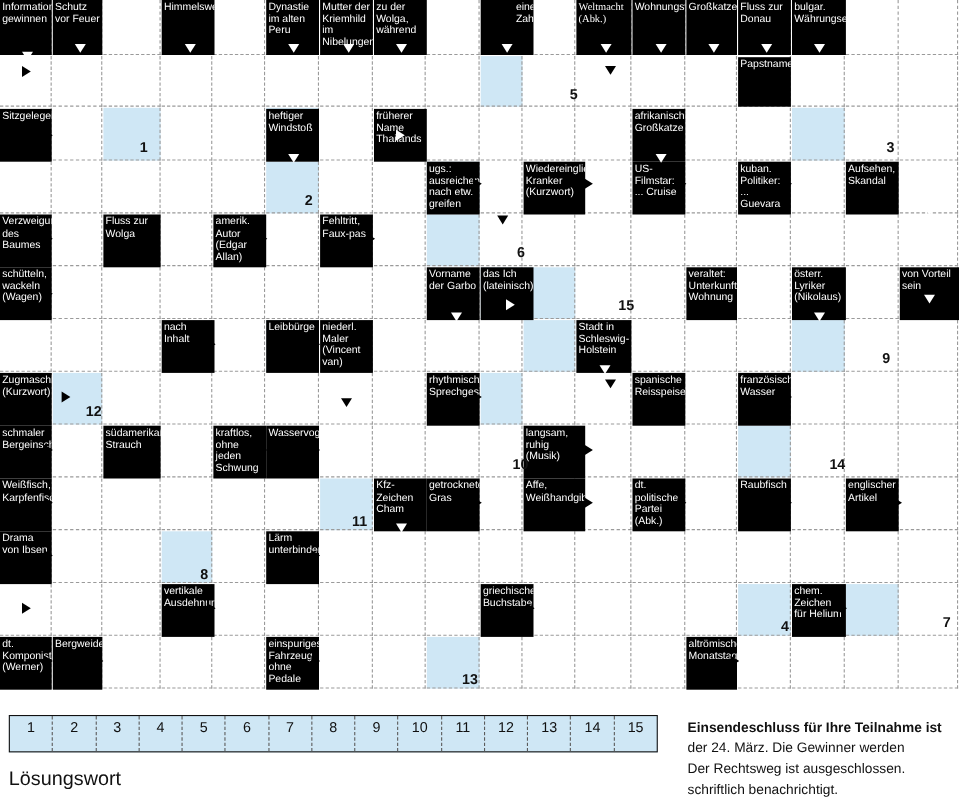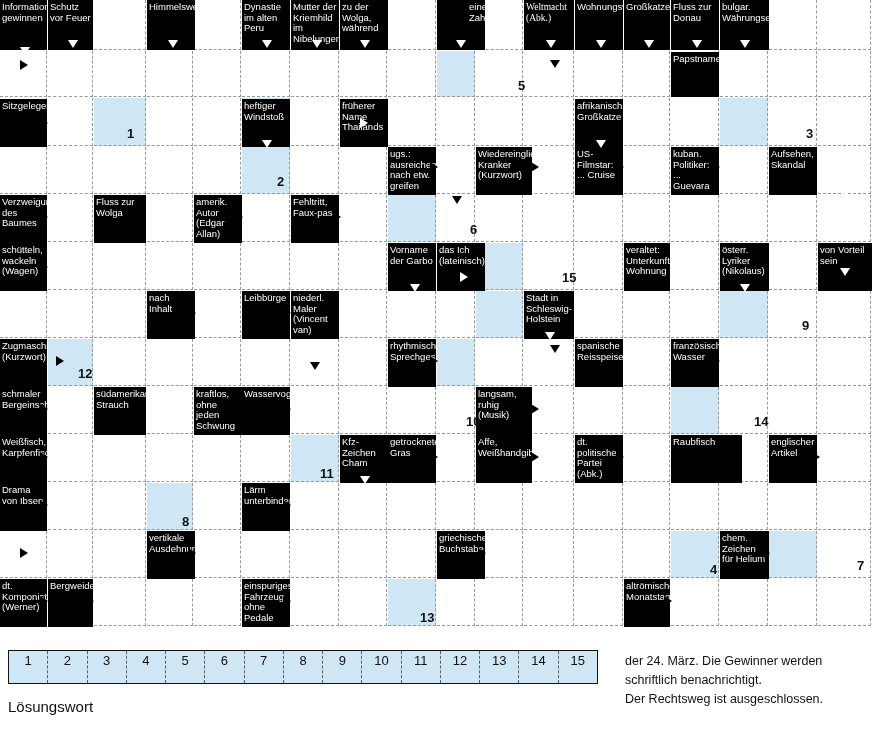--- a/index.html
+++ b/index.html
@@ -11,21 +11,21 @@
   .num{position:absolute;font-size:13px;font-weight:bold;color:#111;}
   .arrow{position:absolute;width:0;height:0;}
   .ar-r{border-top:5px solid transparent;border-bottom:5px solid transparent;border-left:8px solid #000;}
   .ar-d{border-left:5px solid transparent;border-right:5px solid transparent;border-top:8px solid #000;}
   .ar-rw{border-top:5px solid transparent;border-bottom:5px solid transparent;border-left:8px solid #fff;}
   .ar-dw{border-left:5px solid transparent;border-right:5px solid transparent;border-top:8px solid #fff;}
   #solution{position:absolute;left:8px;top:650px;width:600px;}
   .sol-grid{display:flex;border:1px solid #111;width:590px;height:34px;box-sizing:border-box;background:#cfe7f5;}
   .sol-cell{flex:1;border-right:1px dashed #5b5b5b;box-sizing:border-box;display:flex;align-items:flex-start;justify-content:center;font-size:13px;padding-top:2px;color:#111;}
   .sol-cell:last-child{border-right:none;}
-  .sol-label{margin-top:14px;font-size:15px;color:#111;}
+  .sol-label{margin-top:14px;font-size:18px;color:#111;}
   #notice{position:absolute;left:625px;top:652px;width:240px;font-size:12.5px;line-height:19px;color:#111;}
   #notice .b{font-weight:bold;}
 </style>
 </head>
 <body>
 
 <div id="grid">
     <div class="cell" style="left: 0px; top: 0px; width: 47px; height: 50px;"></div>
     <div class="cell" style="left: 48px; top: 0px; width: 45px; height: 50px;"></div>
     <div class="cell" style="left: 94px; top: 0px; width: 52px; height: 50px;"></div>
@@ -313,21 +313,21 @@
   <div class="clue" style="left:94px;top:387px;width:52px;height:48px;"><span>südamerikanischer Strauch</span></div>
   <div class="clue" style="left:194px;top:387px;width:48px;height:48px;"><span>kraftlos, ohne jeden Schwung</span></div>
   <div class="clue" style="left:242px;top:387px;width:48px;height:48px;"><span>Wasservogel</span></div>
   <div class="clue" style="left:476px;top:387px;width:56px;height:48px;"><span>langsam, ruhig (Musik)</span></div>
 
   <div class="clue" style="left:0px;top:435px;width:47px;height:48px;"><span>Weißfisch, Karpfenfisch</span></div>
   <div class="clue" style="left:340px;top:435px;width:48px;height:48px;"><span>Kfz-Zeichen Cham</span></div>
   <div class="clue" style="left:388px;top:435px;width:48px;height:48px;"><span>getrocknetes Gras</span></div>
   <div class="clue" style="left:476px;top:435px;width:56px;height:48px;"><span>Affe, Weißhandgibbon</span></div>
   <div class="clue" style="left:575px;top:435px;width:48px;height:48px;"><span>dt. politische Partei (Abk.)</span></div>
-  <div class="clue" style="left:671px;top:435px;width:71px;height:48px;"><span>Raubfisch</span></div>
+  <div class="clue" style="left:671px;top:435px;width:48px;height:48px;"><span>Raubfisch</span></div>
   <div class="clue" style="left:769px;top:435px;width:48px;height:48px;"><span>englischer Artikel</span></div>
 
   <div class="clue" style="left:0px;top:483px;width:47px;height:48px;"><span>Drama von Ibsen</span></div>
   <div class="clue" style="left:242px;top:483px;width:48px;height:48px;"><span>Lärm unterbinden</span></div>
 
   <div class="clue" style="left:147px;top:531px;width:48px;height:48px;"><span>vertikale Ausdehnung</span></div>
   <div class="clue" style="left:437px;top:531px;width:48px;height:48px;"><span>griechischer Buchstabe</span></div>
   <div class="clue" style="left:720px;top:531px;width:49px;height:48px;"><span>chem. Zeichen für Helium</span></div>
 
   <div class="clue" style="left:0px;top:579px;width:47px;height:48px;"><span>dt. Komponist (Werner)</span></div>
@@ -433,16 +433,17 @@
     <div class="sol-cell">11</div>
     <div class="sol-cell">12</div>
     <div class="sol-cell">13</div>
     <div class="sol-cell">14</div>
     <div class="sol-cell">15</div>
   </div>
   <div class="sol-label">Lösungswort</div>
 </div>
 
 <div id="notice">
+  <div class="b">Einsendeschluss für Ihre Teilnahme ist</div>
   <div>der 24. März. Die Gewinner werden</div>
+  <div>Der Rechtsweg ist ausgeschlossen.</div>
   <div>schriftlich benachrichtigt.</div>
-  <div>Der Rechtsweg ist ausgeschlossen.</div>
 </div>
 
 </body></html>

